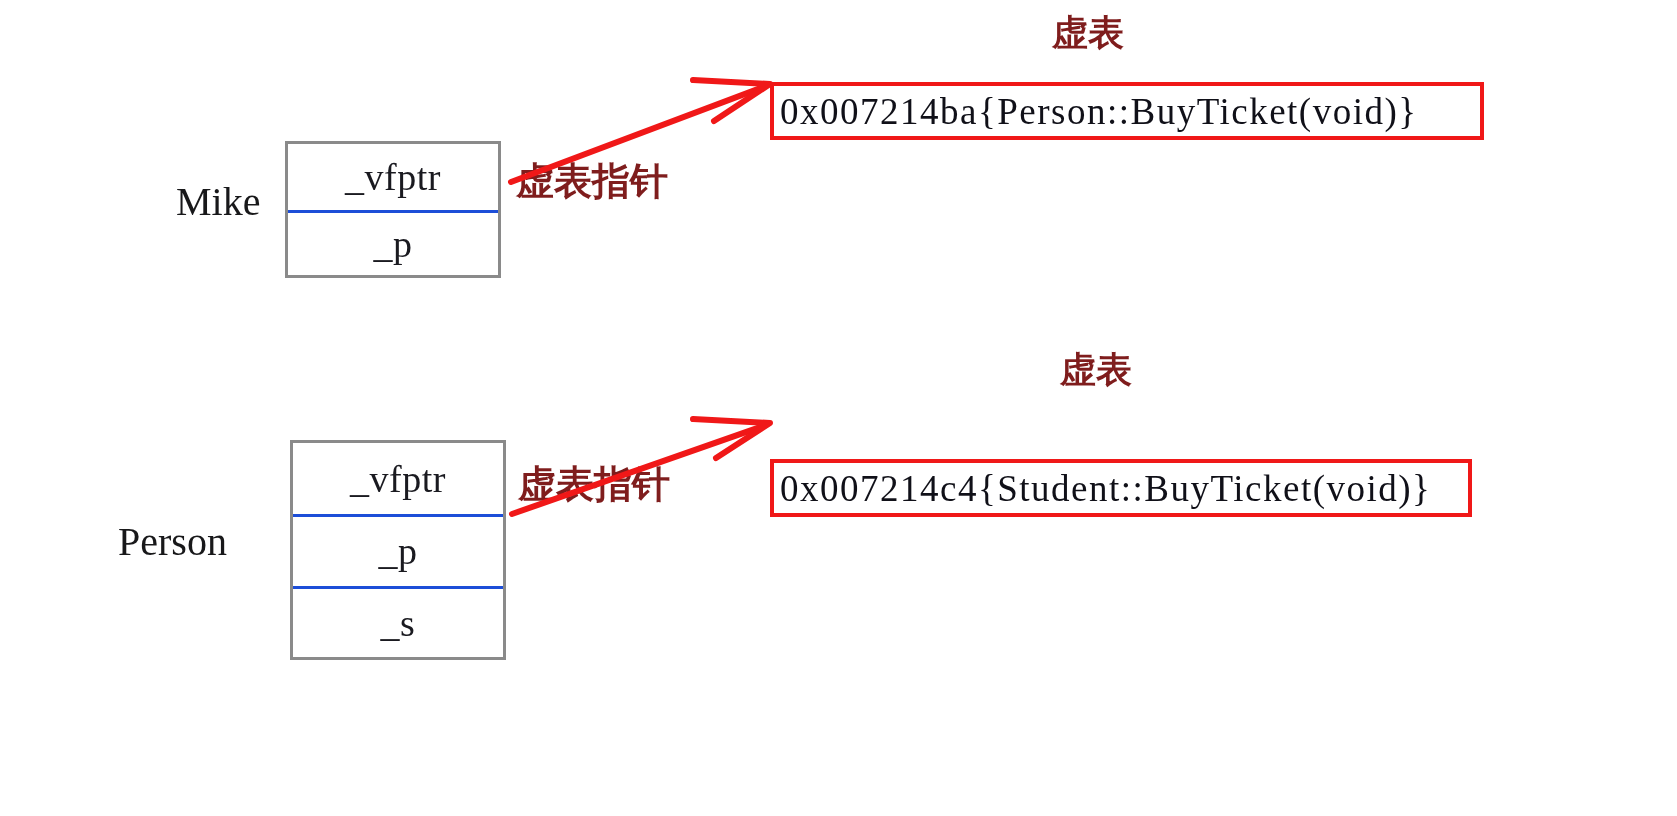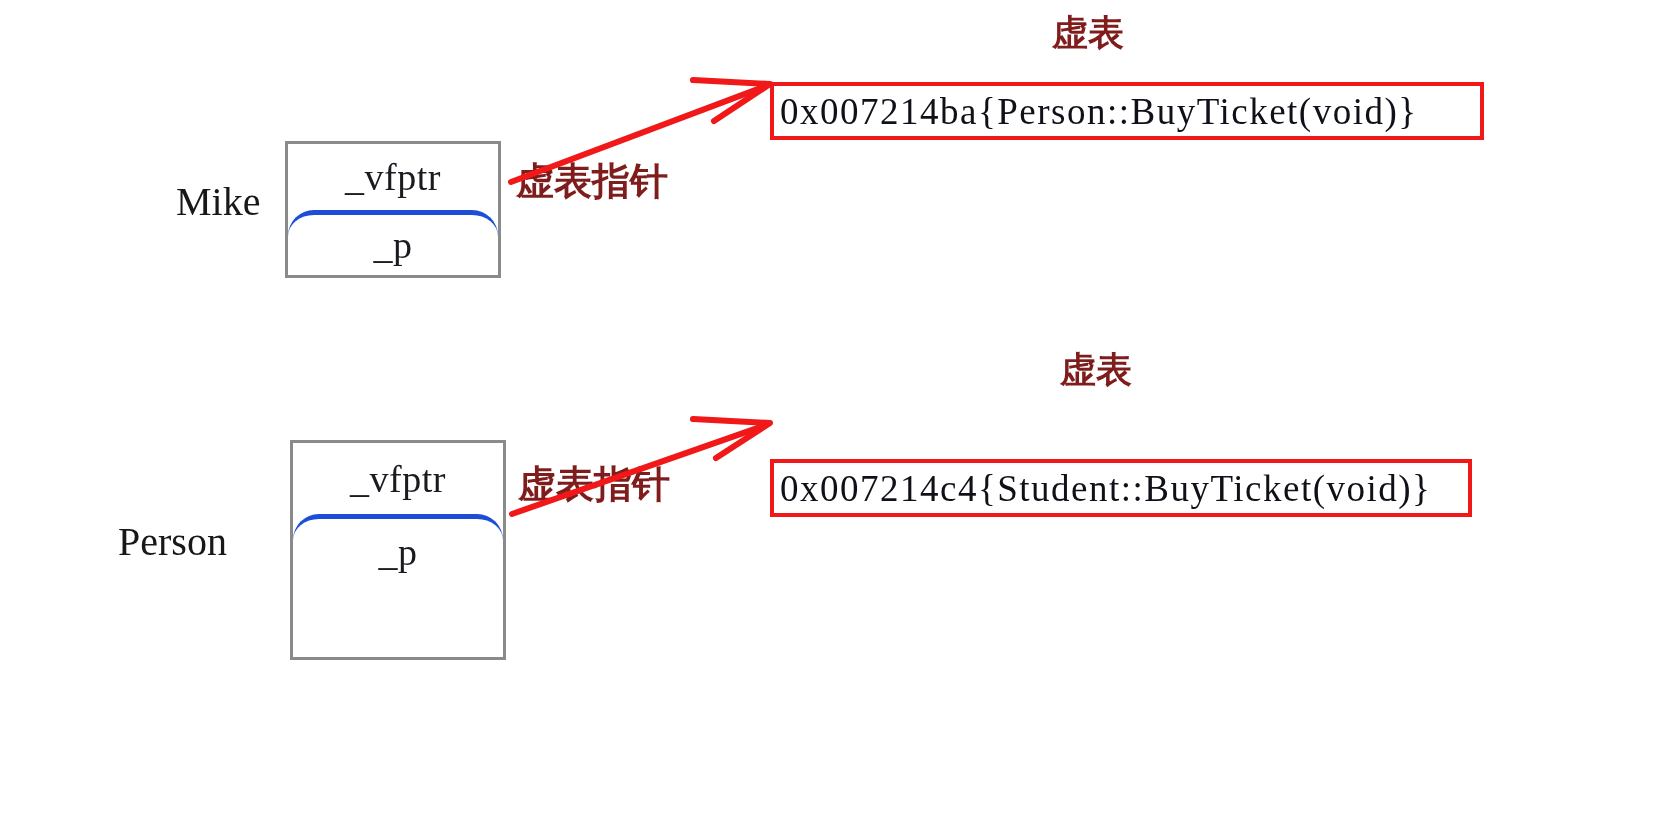--- a/index.html
+++ b/index.html
@@ -40,23 +40,22 @@
     box-sizing: border-box;
     display: flex;
     align-items: center;
     justify-content: center;
     color: #1a1a20;
     font-family: "Liberation Serif", "DejaVu Serif", serif;
     font-size: 38px;
     line-height: 1;
     letter-spacing: 0.5px;
     background: #ffffff;
-    border-radius: 26px;
   }
-  .obj-cell + .obj-cell { border-top: 5px solid #1d4ed8; text-align: right; }
+  .obj-cell + .obj-cell { border-top: 3px solid #1d4ed8; text-align: right; }
 
   #mike-box {
     left: 285px; top: 141px;
     width: 216px; height: 137px;
   }
   #mike-box .obj-cell { height: 50%; }
 
   #johnson-box {
     left: 290px; top: 440px;
     width: 216px; height: 220px;
@@ -118,20 +117,21 @@
   <div class="obj-box" id="mike-box">
     <div class="obj-cell">_vfptr</div>
     <div class="obj-cell">_p</div>
   </div>
 
   <div class="obj-label" id="johnson-label">Person</div>
 
   <div class="obj-box" id="johnson-box">
     <div class="obj-cell">_vfptr</div>
     <div class="obj-cell">_p</div>
+    <div class="obj-cell">_s</div>
   </div>
 
   <div class="vtable-box" id="vtable-box-person">
     <span class="vtable-text">0x007214ba{Person::BuyTicket(void)}</span>
   </div>
 
   <div class="vtable-box" id="vtable-box-student">
     <span class="vtable-text">0x007214c4{Student::BuyTicket(void)}</span>
   </div>
 

